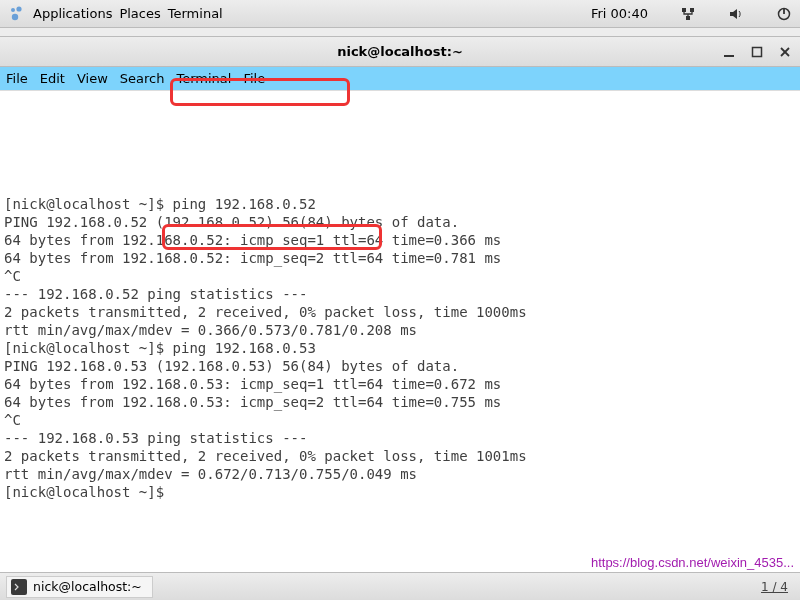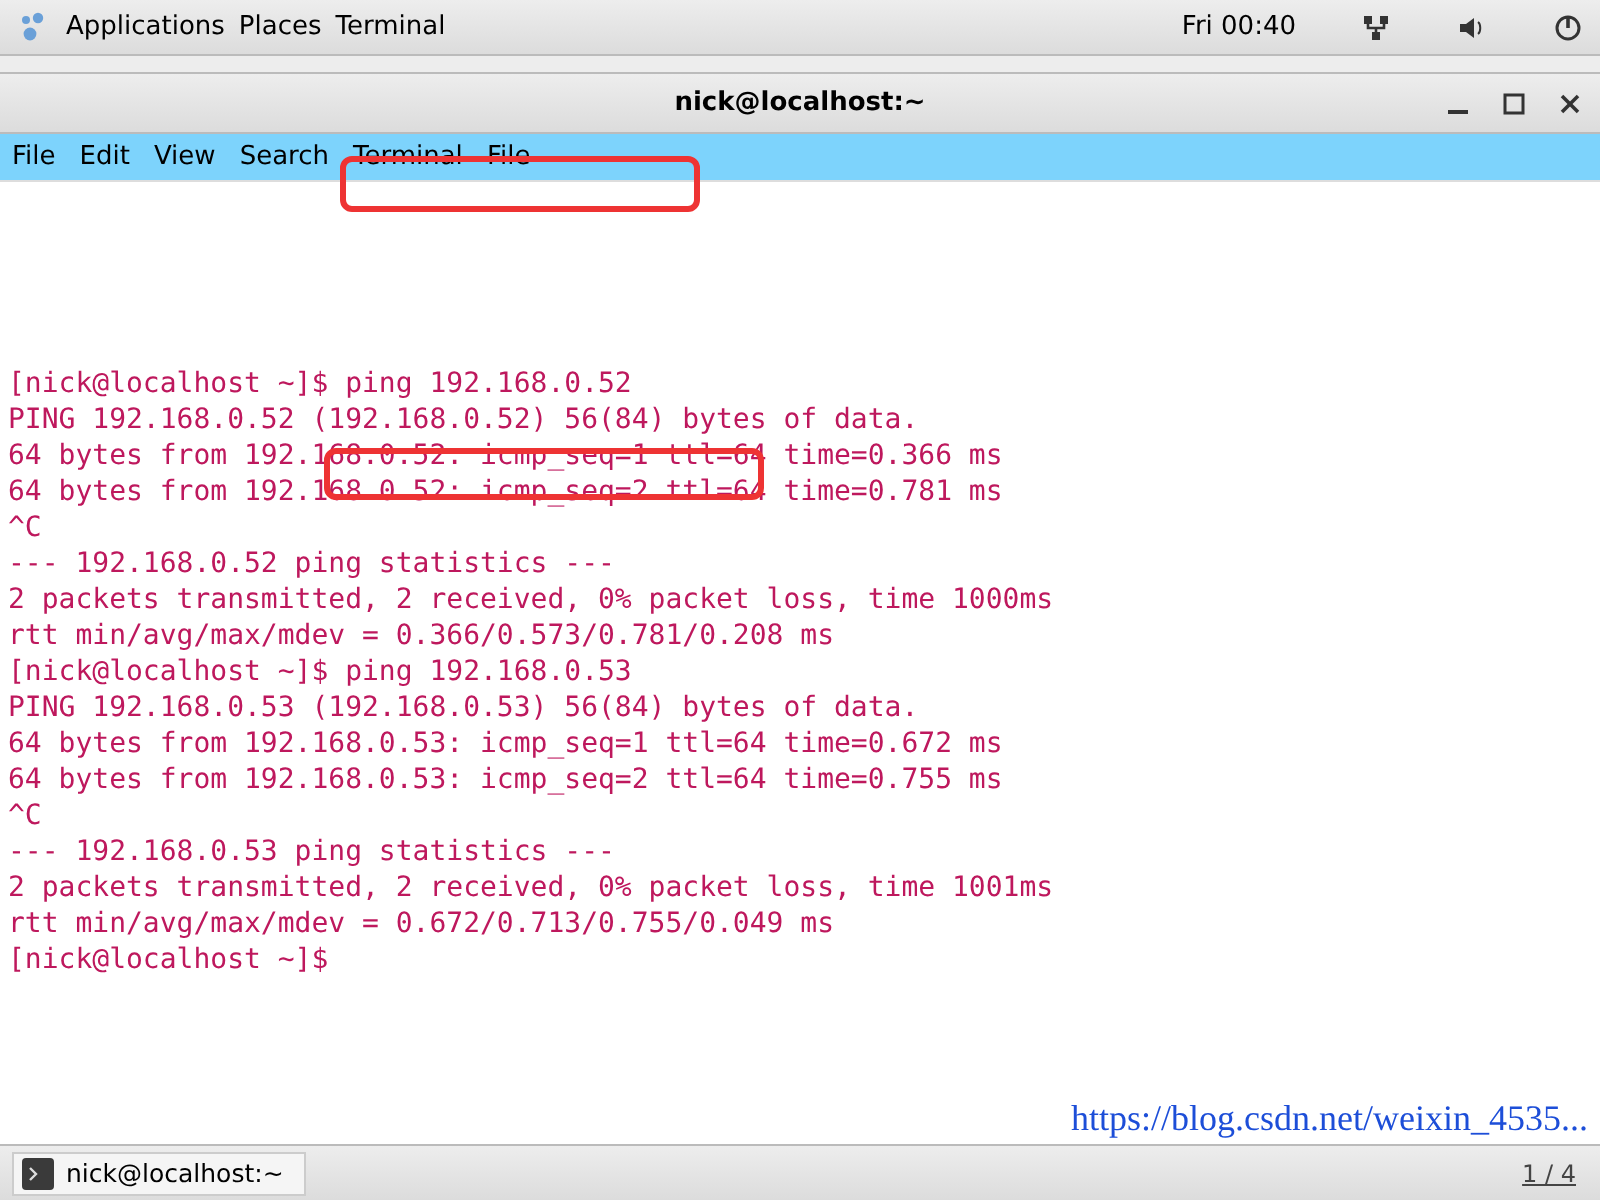--- a/index.html
+++ b/index.html
@@ -48,25 +48,25 @@
   border-bottom: 1px solid #ddd;
   display: flex; align-items: center;
   padding: 0 6px;
   gap: 12px;
   font-size: 13px;
 }
 .menubar span { cursor: default; }
 .terminal-body {
   flex: 1;
   background: #fff;
-  color: #be185d;
+  color: #404040;
   font-family: "DejaVu Sans Mono", monospace;
   font-size: 14px;
   line-height: 18px;
-  padding: 2px 4px;
+  padding: 14px 4px;
   position: relative;
   white-space: pre;
 }
 .terminal-body .line { display: block; }
 .hl-box {
   position: absolute;
   border: 3px solid #e33;
   border-radius: 6px;
   pointer-events: none;
 }
@@ -85,22 +85,22 @@
   padding: 1px 10px 1px 4px;
   height: 22px;
 }
 .taskbar .task .tico {
   width: 16px; height: 16px; background: #3a3a3a; border-radius: 2px;
   display: flex; align-items: center; justify-content: center;
 }
 .taskbar .spacer { flex: 1; }
 .watermark {
   position: absolute; right: 6px; bottom: 30px;
-  font-size: 18px; color: #1d4ed8;
-  font-family: Liberation Serif, serif;
+  font-size: 13px; color: #a21caf;
+  font-family: Liberation Sans, sans-serif;
 }
 .pager { font-size: 12px; color: #444; padding-right: 6px; text-decoration: underline; }
 </style>
 </head>
 <body>
 
 <div class="topbar">
   <div class="left">
     <span class="app-icon">
       <svg viewBox="0 0 18 18">

